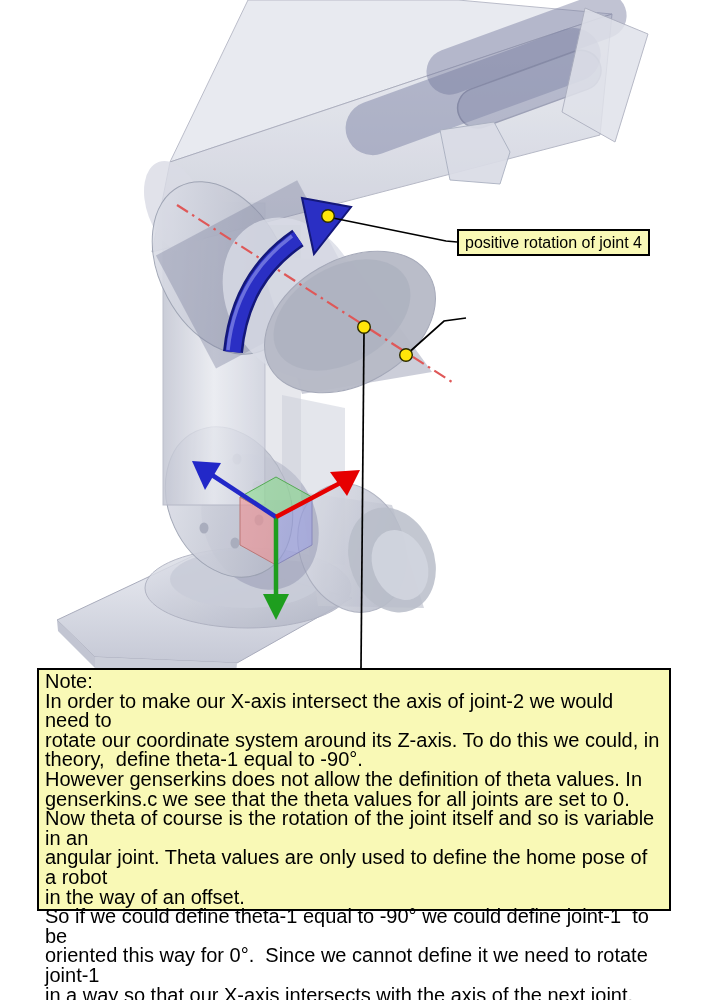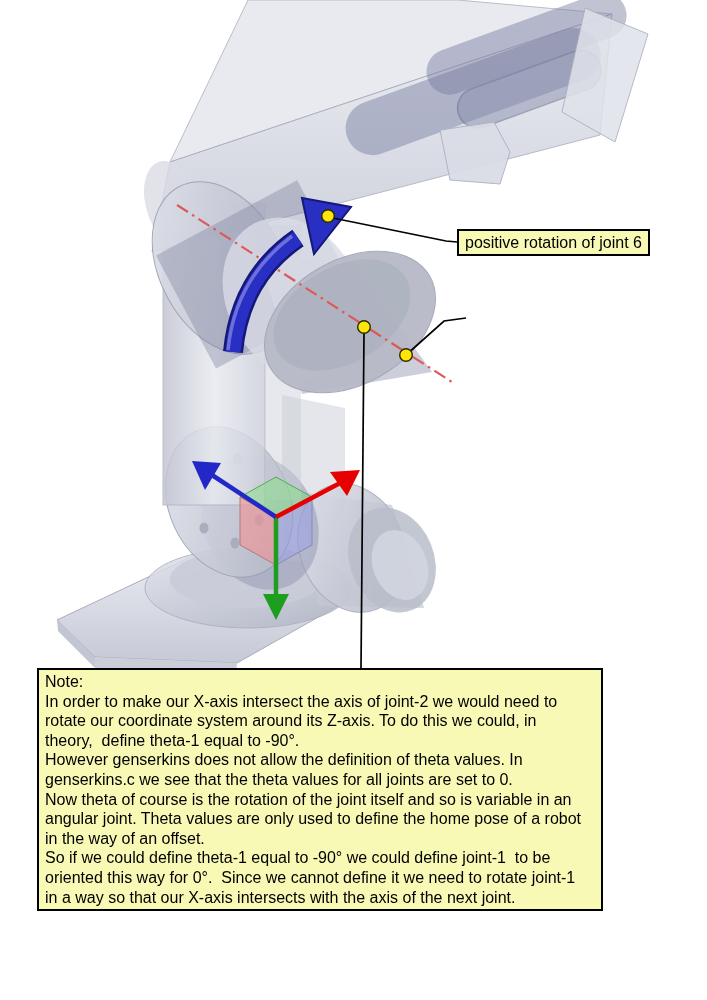--- a/index.html
+++ b/index.html
@@ -3,23 +3,23 @@
 <meta charset="utf-8">
 <style>
   html,body{margin:0;padding:0;background:#fff;}
   .stage{position:relative;width:707px;height:1000px;background:#ffffff;overflow:hidden;
          font-family:"Liberation Sans", sans-serif;}
   .scene{position:absolute;left:0;top:0;}
   .callout{position:absolute;background:#f9f9b6;border:2px solid #000;
            font-size:16px;line-height:21px;padding:1px 6px;color:#000;white-space:nowrap;}
   .callout.pos1{left:457px;top:229px;}
   .callout.pos2{left:466px;top:306px;}
-  .notebox{position:absolute;left:37px;top:668px;width:566px;height:243px;box-sizing:border-box;
+  .notebox{position:absolute;left:37px;top:668px;width:634px;height:243px;box-sizing:border-box;
            background:#f9f9b6;border:2px solid #000;color:#000;
-           font-size:16px;line-height:19.6px;padding:2px 6px;white-space:pre-wrap;}
+           font-size:20px;line-height:19.6px;padding:2px 6px;white-space:pre-wrap;}
   .edge{stroke:#a9acbc;stroke-width:1;}
 </style>
 </head>
 <body>
 
 <div class="stage">
 
 <svg class="scene" width="707" height="1000" viewBox="0 0 707 1000">
   <defs>
     <linearGradient id="gArm" x1="0" y1="0" x2="0" y2="1">
@@ -118,21 +118,21 @@
 
   <path d="M 328,217 L 446,241 L 457,242" fill="none" stroke="#000" stroke-width="1.7"></path>
   <path d="M 406,355 L 444,321 L 466,318" fill="none" stroke="#000" stroke-width="1.7"></path>
   <line x1="364" y1="332" x2="361" y2="668" stroke="#000" stroke-width="1.7"></line>
 
   <circle cx="328" cy="216" r="6.3" fill="#ffe60a" stroke="#2a2a00" stroke-width="1.4"></circle>
   <circle cx="364" cy="327" r="6.3" fill="#ffe60a" stroke="#2a2a00" stroke-width="1.4"></circle>
   <circle cx="406" cy="355" r="6.3" fill="#ffe60a" stroke="#2a2a00" stroke-width="1.4"></circle>
 </svg>
 
-<div class="callout pos1">positive rotation of joint 6</div>
+<div class="callout pos1">positive rotation of joint 4</div>
 
 <div class="notebox">Note:
 In order to make our X-axis intersect the axis of joint-2 we would need to
 rotate our coordinate system around its Z-axis. To do this we could, in
 theory,  define theta-1 equal to -90°.
 However genserkins does not allow the definition of theta values. In
 genserkins.c we see that the theta values for all joints are set to 0.
 Now theta of course is the rotation of the joint itself and so is variable in an
 angular joint. Theta values are only used to define the home pose of a robot
 in the way of an offset.

